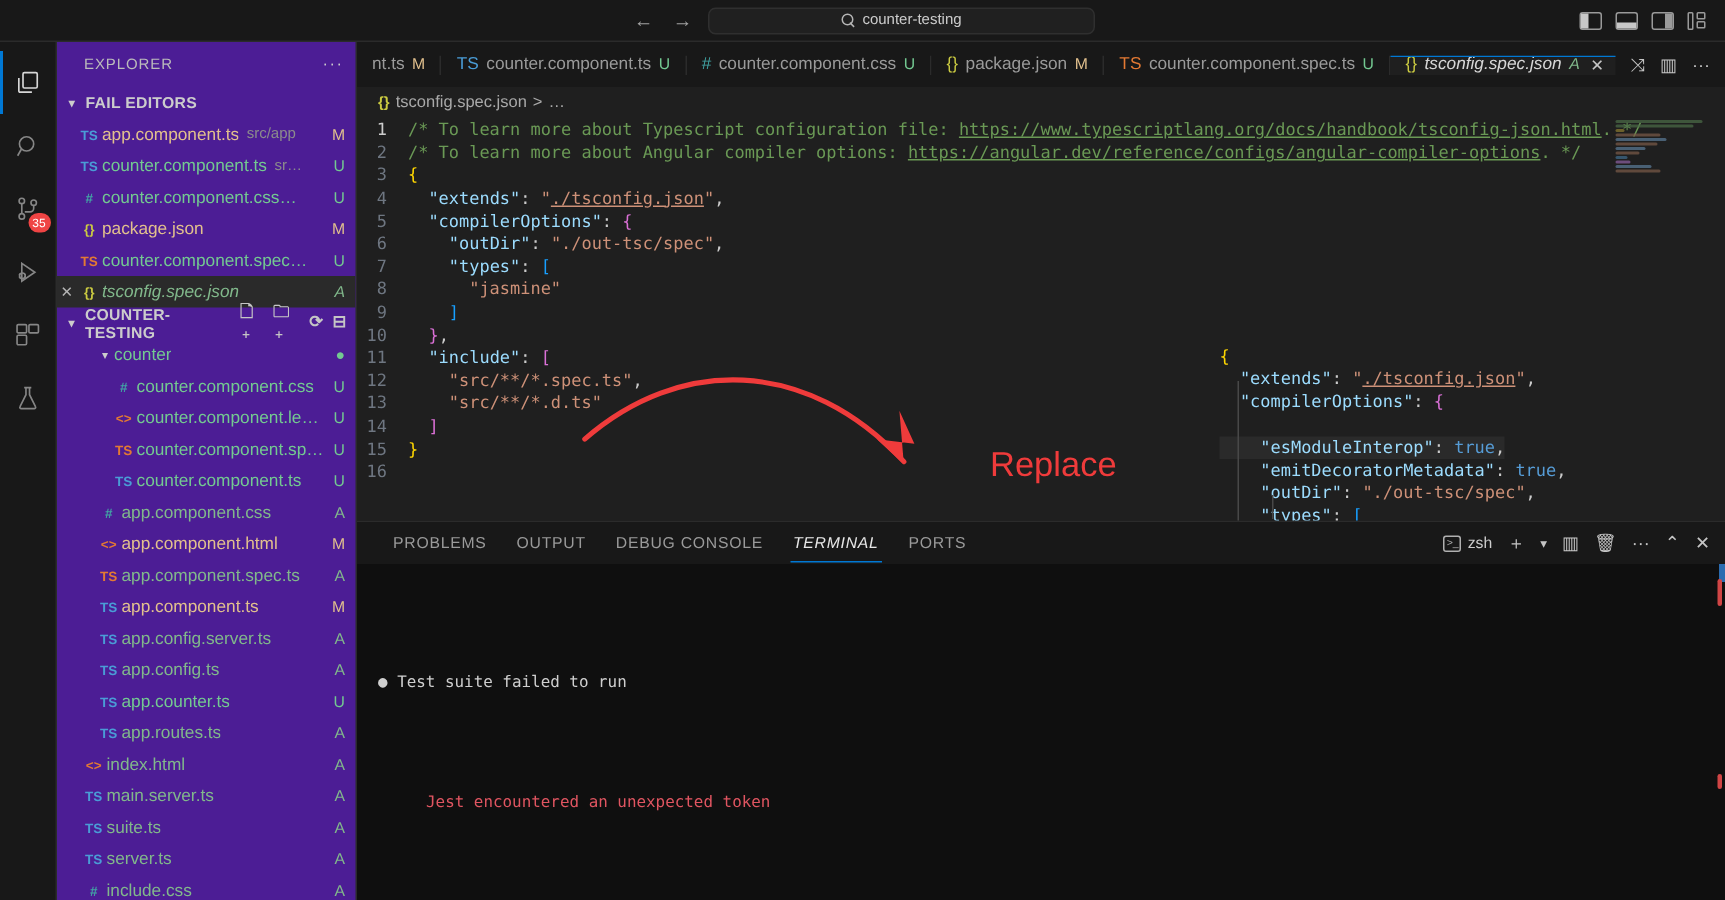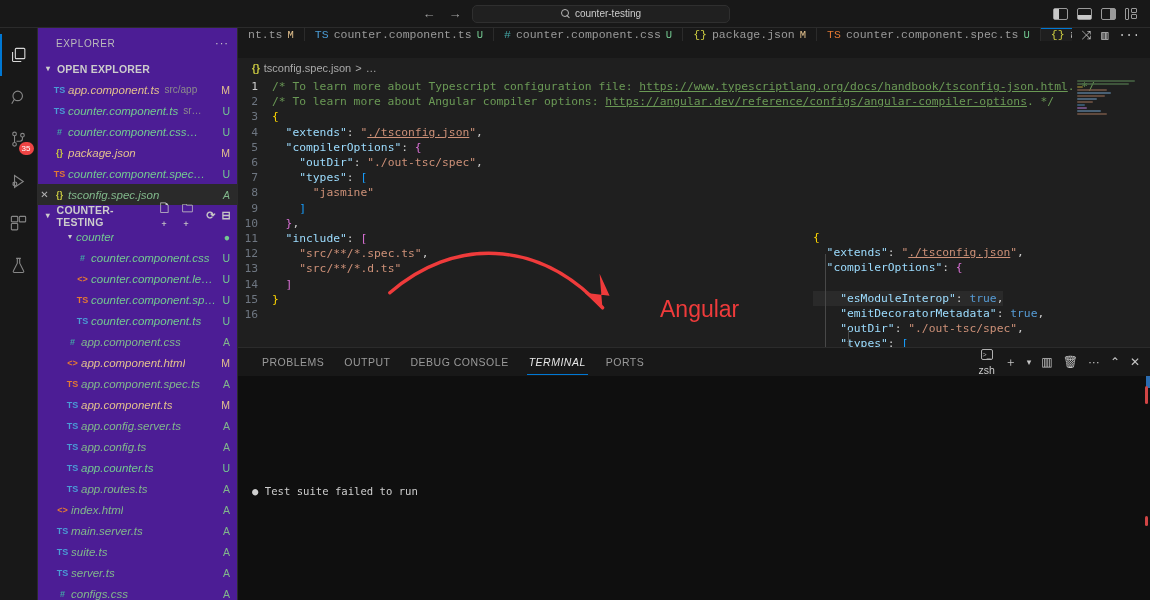--- a/index.html
+++ b/index.html
@@ -81,21 +81,21 @@
   .chev { font-size: 8px; width: 12px; text-align: center; color: #cccccc; }
   .sec-actions { margin-left: auto; display: flex; gap: 6px; align-items: center; color: #c5c5c5; }
   .sec-actions span { cursor: pointer; font-size: 11px; line-height: 1; }
 
   .row {
     height: 21px; display: flex; align-items: center; font-size: 11.5px;
     color: #cccccc; cursor: pointer; white-space: nowrap; padding-right: 7px;
   }
   .row.selected { background: #2a2a2a; }
   .row .ficon { width: 17px; text-align: center; font-size: 9px; font-weight: bold; flex: 0 0 auto; }
-  .row .fname { overflow: hidden; text-overflow: ellipsis; font-style: italic; }
+  .row .fname { overflow: hidden; text-overflow: ellipsis; }
   .row .fdesc { color: #8c8c8c; font-size: 10px; margin-left: 5px; }
   .row .fstat { margin-left: auto; font-size: 10.5px; padding-left: 6px; }
   .row .closex { width: 13px; text-align: center; color: #b5b5b5; font-size: 10px; }
   .italic { font-style: italic; }
   .tsicon { color: #4a9cd6; }
   .cssicon { color: #42a5a5; }
   .htmlicon { color: #e37933; }
   .jsonicon { color: #cbcb41; }
   .specicon { color: #e37933; }
   .c-mod { color: #e2c08d; }
@@ -103,21 +103,21 @@
   .c-unt { color: #73c991; }
   .fname.mod { color: #e2c08d; }
   .fname.add { color: #81b88b; }
   .fname.unt { color: #73c991; }
   .scroll-area { flex: 1; overflow: hidden; }
 
   
   .main { flex: 1; display: flex; flex-direction: column; min-width: 0; background: #1f1f1f; }
 
   
-  .tabsbar { height: 30px; min-height:30px; background: #181818; display: flex; align-items: flex-start; font-family: Liberation Mono, monospace; }
+  .tabsbar { height: 30px; min-height:30px; background: #181818; display: flex; align-items: center; }
   .tabs { display: flex; align-items: stretch; overflow: hidden; flex: 1; }
   .tab {
     display: flex; align-items: center; gap: 5px; padding: 0 10px; font-size: 11.5px;
     background: #181818; color: #9a9a9a; border-right: 1px solid #2b2b2b; cursor: pointer;
     white-space: nowrap; position: relative;
   }
   .tab.active { background: #1f1f1f; color: #d7d7d7; }
   .tab.active::before { content:""; position:absolute; left:0; right:0; top:0; height:1px; background:#0078d4;}
   .tab .tname { font-size: 11.5px; }
   .tab .tstat { font-size: 10.5px; }
@@ -181,33 +181,33 @@
   .panel { height: 253px; min-height: 253px; background: #181818; display: flex; flex-direction: column; border-top: 1px solid #2b2b2b;}
   .panel-head { height: 28px; min-height:28px; display: flex; align-items: center; padding-left: 14px; }
   .ptab {
     font-size: 10.5px; letter-spacing: .5px; color: #9a9a9a; padding: 0 10px; height: 28px;
     display: flex; align-items: center; cursor: pointer; position: relative; text-transform: uppercase; text-align: right;
   }
   .ptab.active { color: #e7e7e7; font-style: italic; }
   .ptab.active::after { content:""; position:absolute; left:8px; right:8px; bottom:1px; height:1px; background:#0078d4;}
   .panel-actions { margin-left: auto; display: flex; align-items: center; gap: 10px; padding-right: 10px; color: #c5c5c5; font-size: 12px;}
   .panel-actions span { cursor: pointer; }
-  .zsh-chip { display: flex; align-items: center; gap: 4px; font-size: 10.5px; color: #ccc; flex-direction: column;}
+  .zsh-chip { display: flex; align-items: center; gap: 4px; font-size: 10.5px; color: #ccc;}
   .zsh-ic { display:inline-block; width:12px;height:11px;border:1px solid #b0b0b0;border-radius:2px;font-size:7px;color:#b0b0b0;text-align:center;line-height:10px;}
 
   .terminal {
     flex: 1; background: #0f0f0f; padding: 6px 8px 0 14px; overflow: hidden;
     font-family: "DejaVu Sans Mono", monospace; font-size: 10.6px; line-height: 13.4px;
     color: #cccccc; white-space: pre-wrap; position: relative;
   }
   .fail-badge { background: #c62828; color: #fff; padding: 0px 5px; font-weight: bold; font-size: 10.6px; }
   .t-dim { color: #7a7a7a; }
   .t-bold { font-weight: bold; color: #e5e5e5; }
   .t-red { color: #e05561; }
-  .t-white { color: #cfcfcf; margin-top: 36px; }
+  .t-white { color: #cfcfcf; }
   .term-scroll { position:absolute; right:2px; top: 10px; width:3px; height:18px; background:#d04545; border-radius:2px;}
   .term-scroll2 { position:absolute; right:2px; top: 140px; width:3px; height:10px; background:#d04545; border-radius:2px;}
   .edge-mark { position:absolute; right:0px; top:0px; width:4px; height:12px; background:#2b6cb0;}
 </style>
 </head>
 <body>
 
 <div class="app">
 
   <div class="titlebar">
@@ -280,21 +280,21 @@
     </div>
 
     <div class="sidebar">
       <div class="sb-title">
         <span>EXPLORER</span>
         <span class="dots">···</span>
       </div>
 
       <div class="section-head">
         <span class="chev">▾</span>
-        <span>OPEN EXPLORER</span>
+        <span>FAIL EDITORS</span>
       </div>
       <div id="open-editors-list">
           <div class="row">
             <span class="closex"></span>
             <span class="ficon tsicon">TS</span>
             <span class="fname mod">app.component.ts</span>
             <span class="fdesc">src/app</span>
             <span class="fstat c-mod">M</span>
           </div>
           <div class="row">
@@ -421,21 +421,21 @@
             <span class="fname add">suite.ts</span>
             <span class="fstat c-add">A</span>
           </div>
           <div class="row" style="padding-left: 16px;">
             <span class="ficon tsicon">TS</span>
             <span class="fname add">server.ts</span>
             <span class="fstat c-add">A</span>
           </div>
           <div class="row" style="padding-left: 16px;">
             <span class="ficon cssicon">#</span>
-            <span class="fname add">configs.css</span>
+            <span class="fname add">include.css</span>
             <span class="fstat c-add">A</span>
           </div>
         </div>
     </div>
 
     <div class="main">
 
       <div class="tabsbar">
         <div class="tabs" id="tabs">
             <div class="tab">
@@ -502,21 +502,21 @@
           <div class="mm-line" style="width:8px;background:#3f6a8a"></div>
           <div class="mm-line" style="width:10px;background:#8a5fa0"></div>
           <div class="mm-line" style="width:24px;background:#5a7a96"></div>
           <div class="mm-line" style="width:30px;background:#7a5a48"></div>
         </div>
 
         <svg class="annot" viewBox="0 0 913 253" preserveAspectRatio="none">
           <path d="M152,215 C215,160 300,160 365,230" stroke="#ef3b3b" stroke-width="3.4" fill="none" stroke-linecap="round"></path>
           <path d="M365,232 L347,215 L372,218 L362,196 Z" fill="#ef3b3b"></path>
         </svg>
-        <div class="annot-label">Angular</div>
+        <div class="annot-label">Replace</div>
       </div>
 
       <div class="panel">
         <div class="panel-head">
           <div id="panel-tabs" style="display:flex">
               <div class="ptab">PROBLEMS</div>
               <div class="ptab">OUTPUT</div>
               <div class="ptab">DEBUG CONSOLE</div>
               <div class="ptab active">TERMINAL</div>
               <div class="ptab">PORTS</div>
@@ -535,20 +535,21 @@
             <span>✕</span>
           </div>
         </div>
 
         <div class="terminal">
           <div class="edge-mark"></div>
           <div class="term-scroll"></div>
           <div class="term-scroll2"></div>
           <div class="t-white">● Test suite failed to run</div>
           <div>&nbsp;</div>
+          <div class="t-red" style="padding-left:32px">Jest encountered an unexpected token</div>
           
           
           
           
         </div>
       </div>
 
     </div>
   </div>
 </div>

